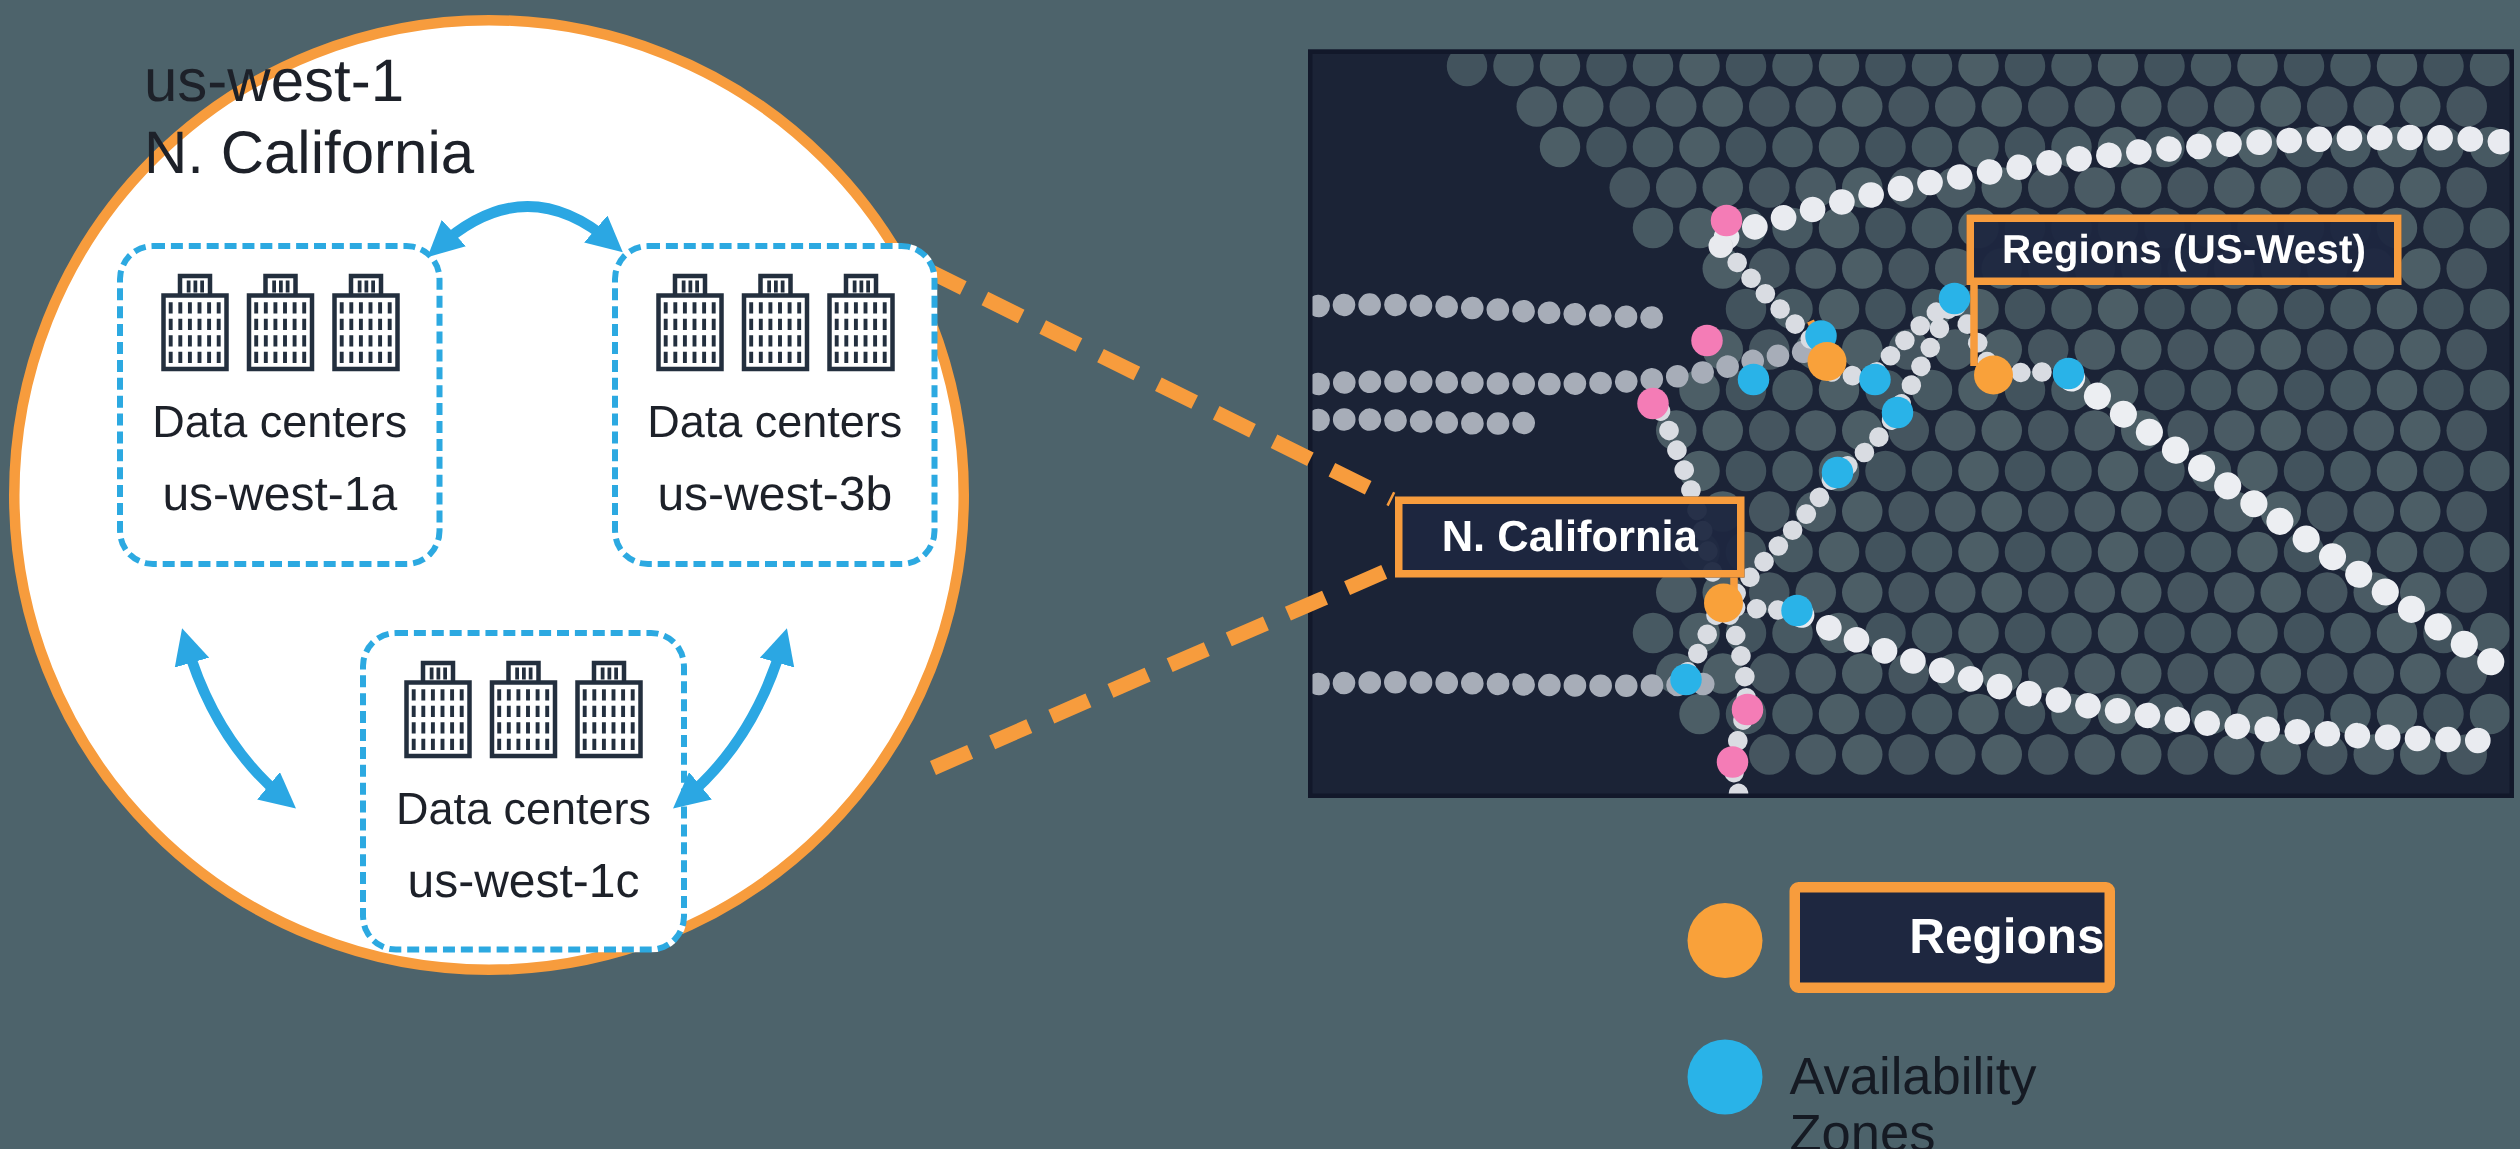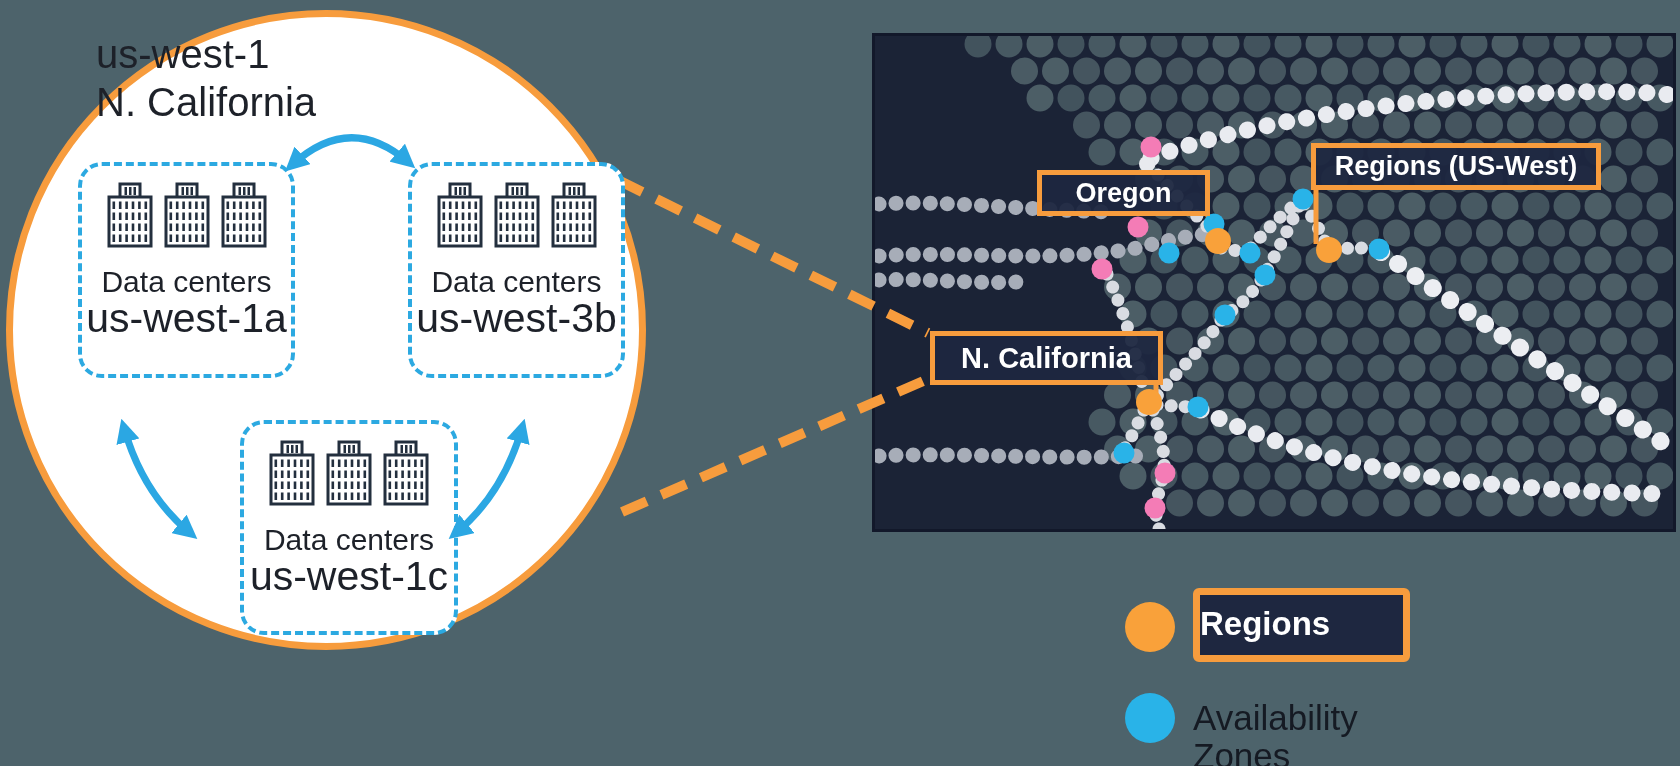--- a/index.html
+++ b/index.html
@@ -14,21 +14,21 @@
 
   
   .region-circle{position:absolute;left:6px;top:10px;width:640px;height:640px;background:#fff;
     border:7px solid var(--accent);border-radius:50%;z-index:3}
   .circle-title{position:absolute;left:96px;top:30px;width:480px;text-align:left;z-index:4;
     color:var(--ink);font-size:40px;line-height:48px}
   .az-box{position:absolute;z-index:4;border:4px dashed #2CA9E1;border-radius:24px;background:#fff;
     display:flex;flex-direction:column;align-items:center;padding-top:16px}
   .az-box .buildings{display:flex;gap:11px;height:66px}
   .az-box .dc-label{margin-top:18px;font-size:30px;color:var(--ink);line-height:32px}
-  .az-box .az-name{margin-top:4px;font-size:41px;color:var(--ink);line-height:33px}
+  .az-box .az-name{margin-top:15px;font-size:32px;color:var(--ink);line-height:33px}
   #az-box-a{left:78px;top:162px;width:217px;height:216px}
   #az-box-b{left:408px;top:162px;width:217px;height:216px}
   #az-box-c{left:240px;top:420px;width:218px;height:215px}
 
   .overlay-svg{position:absolute;inset:0;width:1680px;height:766px;pointer-events:none}
   #arrows-svg{z-index:5}
   #dash-svg{z-index:2}
 
   
   #map{position:absolute;left:872px;top:33px;width:804px;height:499px;background:var(--map-bg);
@@ -40,21 +40,21 @@
   #govcloud-label{left:436px;top:107px;width:290px;height:47px;font-size:27px;line-height:37px}
   #ncal-label{left:55px;top:295px;width:233px;height:54px;font-size:29px;line-height:44px}
 
   
   .legend{position:absolute;z-index:1}
   .legend-swatch{position:absolute;width:50px;height:50px;border-radius:50%}
   #legend-region-swatch{left:1125px;top:602px;background:var(--region-orange)}
   #legend-az-swatch{left:1125px;top:693px;background:var(--az-blue)}
   #legend-region-box{left:1193px;top:588px;width:217px;height:74px;background:var(--label-bg);
     border:7px solid var(--accent);border-radius:6px;color:#fff;font-weight:700;font-size:33px;
-    text-align:left;line-height:58px;position:absolute}
+    text-align:right;line-height:58px;position:absolute}
   #legend-az-text{left:1193px;top:699px;position:absolute;color:#151A23;font-size:35px;line-height:38px}
 </style>
 </head>
 <body>
 
 <div id="canvas">
 
   <svg id="dash-svg" class="overlay-svg">
     <line x1="618" y1="180" x2="928" y2="333" stroke="#F79C3D" stroke-width="10" stroke-dasharray="27 16"></line>
     <line x1="622" y1="512" x2="928" y2="379" stroke="#F79C3D" stroke-width="10" stroke-dasharray="27 16"></line>
@@ -752,21 +752,20 @@
           <circle cx="428" cy="163" r="10.5" fill="#29B3E8"></circle>
           <circle cx="504" cy="213" r="10.5" fill="#29B3E8"></circle>
           <circle cx="390" cy="239" r="10.5" fill="#29B3E8"></circle>
           <circle cx="323" cy="371" r="10.5" fill="#29B3E8"></circle>
           <circle cx="249" cy="417" r="10.5" fill="#29B3E8"></circle>
           <circle cx="343" cy="205" r="13" fill="#F9A13A"></circle>
           <circle cx="454" cy="214" r="13" fill="#F9A13A"></circle>
           <circle cx="274" cy="366" r="13" fill="#F9A13A"></circle>
         </g>
     </svg>
-    <div class="map-label" id="oregon-label">Oregon</div>
     <div class="map-label" id="govcloud-label">Regions (US-West)</div>
     <div class="map-label" id="ncal-label">N. California</div>
   </div>
 
   <div class="legend">
     <div class="legend-swatch" id="legend-region-swatch"></div>
     <div id="legend-region-box">Regions</div>
     <div class="legend-swatch" id="legend-az-swatch"></div>
     <div id="legend-az-text">Availability Zones</div>
   </div>

